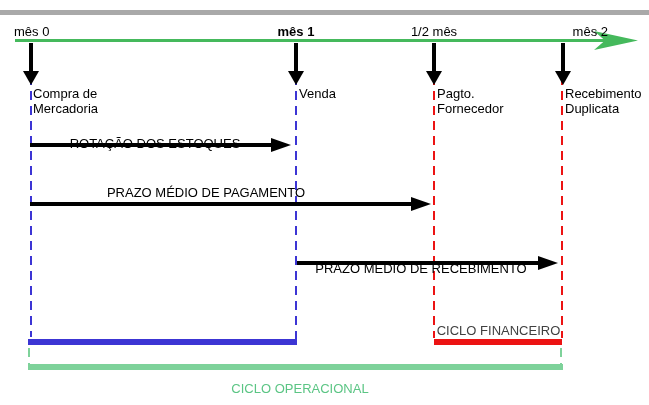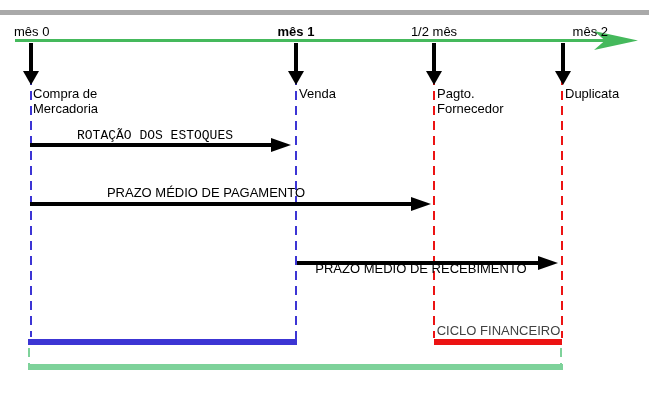--- a/index.html
+++ b/index.html
@@ -39,21 +39,21 @@
   
   .evt{top:86px;line-height:15px;white-space:nowrap;z-index:2;}
   .e0{left:33px;} .e1{left:299px;} .e2{left:437px;} .e3{left:565px;}
   
   .sp-shaft{height:4px;background:#000;z-index:1;}
   .sp-head{width:0;height:0;border-top:7px solid transparent;border-bottom:7px solid transparent;
     border-left:20px solid #000;z-index:1;}
   .sp-label{white-space:nowrap;text-align:center;z-index:2;}
   .s0s{left:30px;top:143px;width:241px;}
   .s0h{left:271px;top:138px;}
-  .s0l{left:30px;top:128px;width:250px;font-family:Liberation Mono, monospace;}
+  .s0l{left:30px;top:136px;width:250px;}
   .s1s{left:30px;top:202px;width:381px;}
   .s1h{left:411px;top:197px;}
   .s1l{left:30px;top:185px;width:352px;}
   .s2s{left:297px;top:261px;width:241px;}
   .s2h{left:538px;top:256px;}
   .s2l{left:297px;top:244px;width:248px;margin-top:17px;}
   
   .bar{height:6px;z-index:2;}
   .bar-econ{left:28px;top:339px;width:269px;background:#3c35d4;}
   .bar-fin{left:434px;top:339px;width:128px;background:#ec1313;}
@@ -100,20 +100,21 @@
     <div>Mercadoria</div>
   </div>
   <div class="abs evt e1">
     <div>Venda</div>
   </div>
   <div class="abs evt e2">
     <div>Pagto.</div>
     <div>Fornecedor</div>
   </div>
   <div class="abs evt e3">
+    <div>Recebimento</div>
     <div>Duplicata</div>
   </div>
 
   <div class="abs sp-label s0l">ROTAÇÃO DOS ESTOQUES</div>
   <div class="abs sp-shaft s0s"></div>
   <div class="abs sp-head s0h"></div>
 
   <div class="abs sp-label s1l">PRAZO MÉDIO DE PAGAMENTO</div>
   <div class="abs sp-shaft s1s"></div>
   <div class="abs sp-head s1h"></div>
@@ -121,14 +122,15 @@
   <div class="abs sp-label s2l">PRAZO MÉDIO DE RECEBIMENTO</div>
   <div class="abs sp-shaft s2s"></div>
   <div class="abs sp-head s2h"></div>
 
   <div class="abs bar bar-econ"></div>
 
   <div class="abs lbl-fin">CICLO FINANCEIRO</div>
   <div class="abs bar bar-fin"></div>
 
   <div class="abs bar bar-oper"></div>
+  <div class="abs lbl-oper">CICLO OPERACIONAL</div>
 
 </div>
 
 </body></html>

